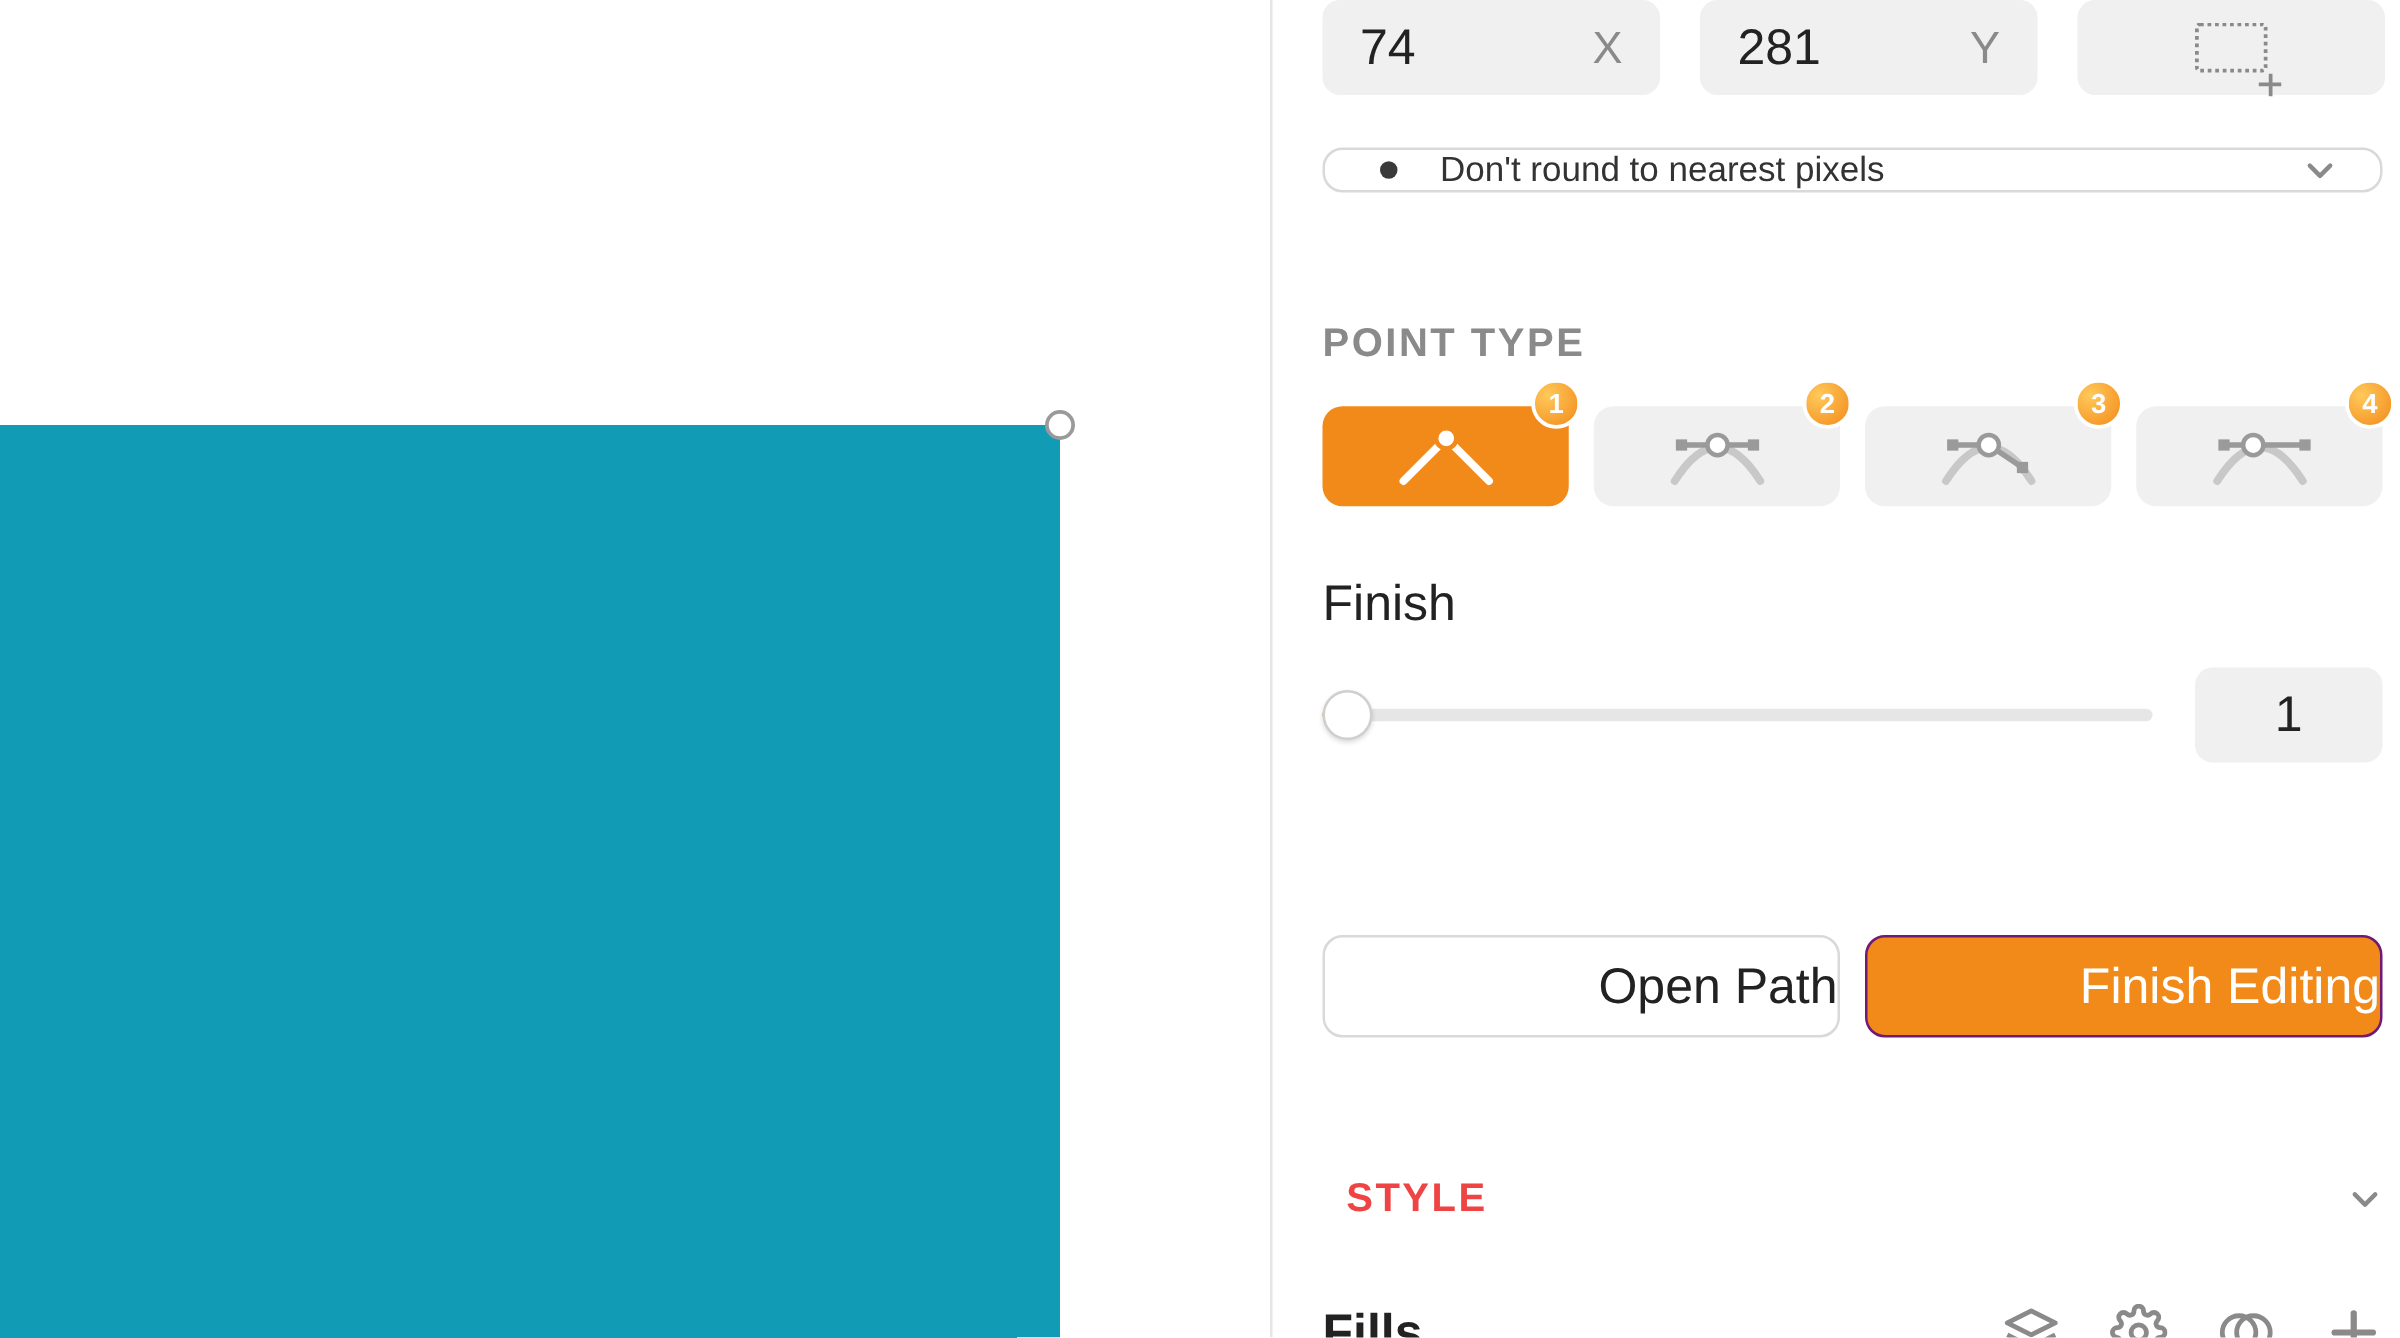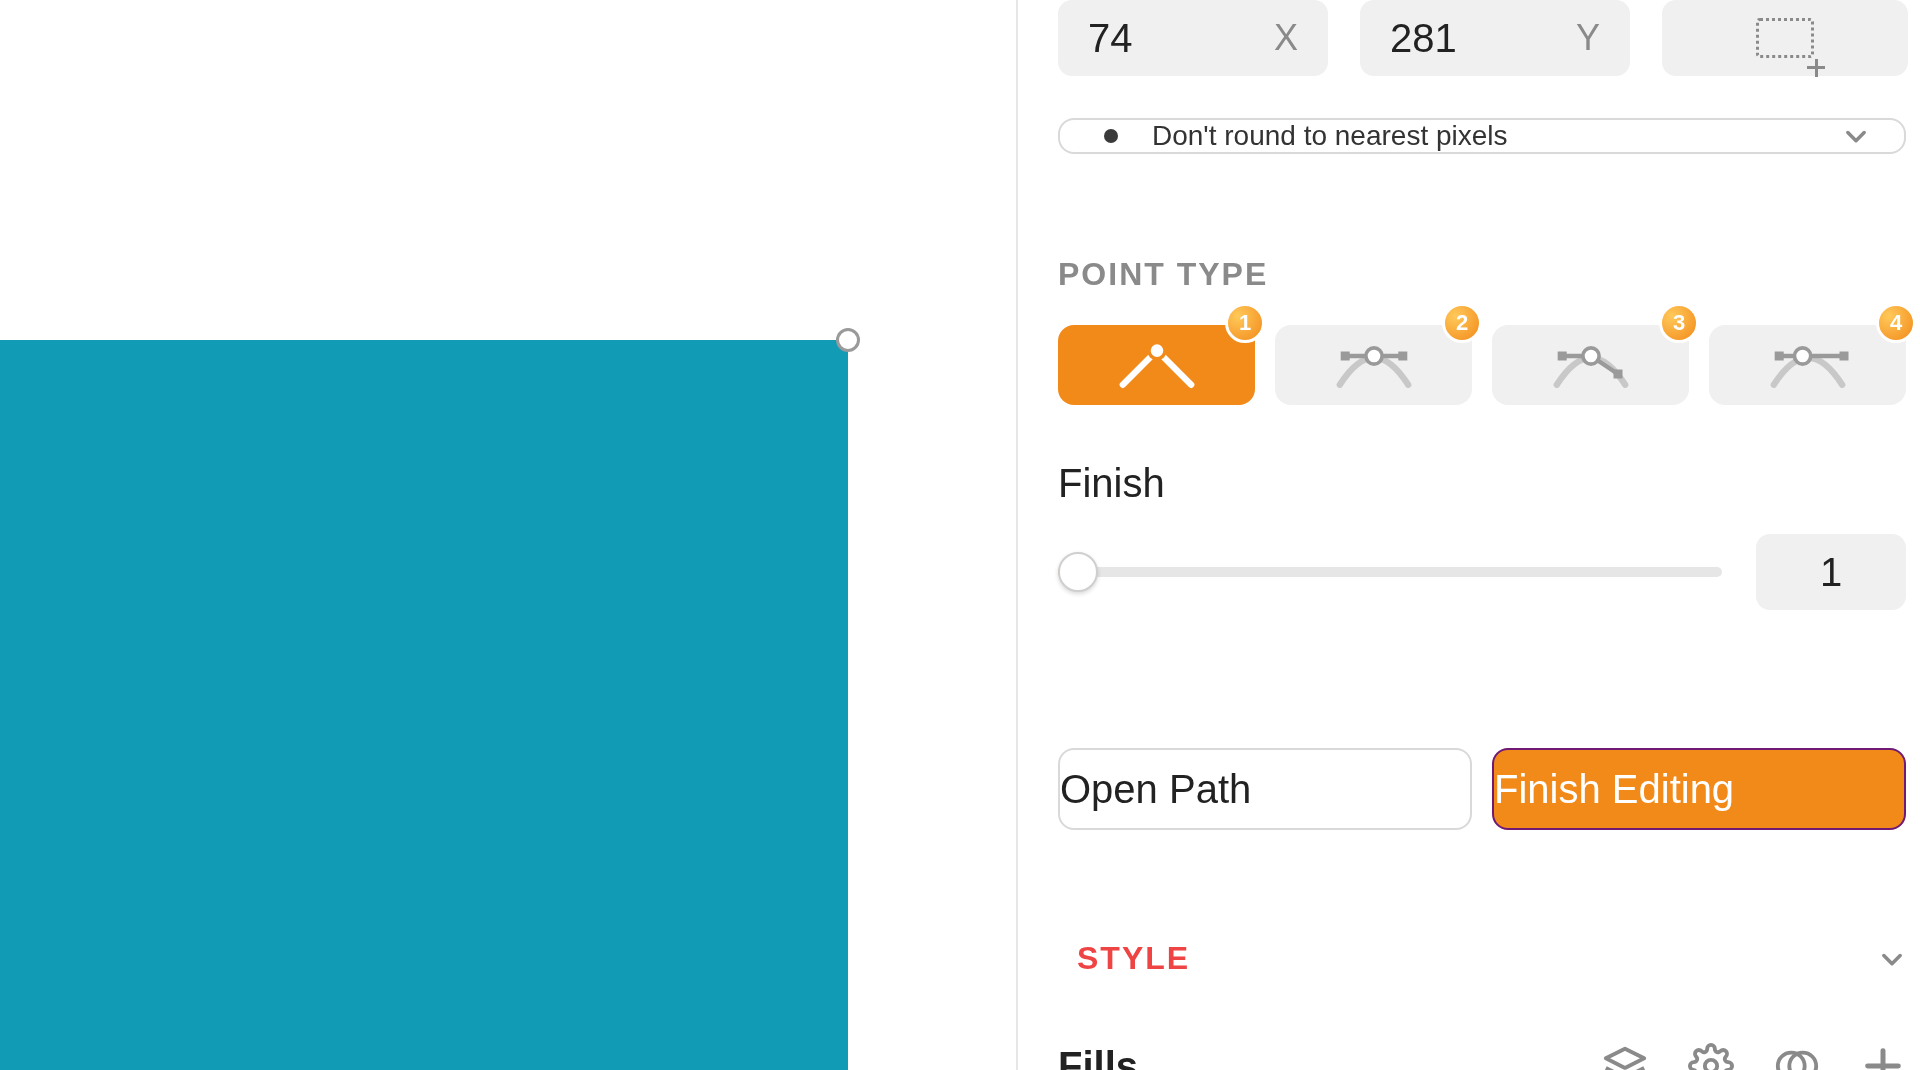--- a/index.html
+++ b/index.html
@@ -132,21 +132,21 @@
   }
   .radius-value {
     width: 150px; height: 76px; background: #f0f0f0; border-radius: 14px;
     display:flex; align-items:center; justify-content:center;
     font-size: 40px; color:#222;
   }
   
   .btn-row { display:flex; gap:20px; margin-top: 68px; }
   .btn {
     flex:1 1 0; height: 82px; border-radius: 16px;
-    display:flex; align-items:center; justify-content:flex-start;
+    display:flex; align-items:center; justify-content:flex-end;
     font-size: 40px;
   }
   .btn-outline { background:#fff; border:2px solid #d9d9d9; color:#222; }
   .btn-primary { background:#f28a1a; color:#fff; border:2px solid #701a75; }
   
   .style-head {
     margin-top: 54px;
     display:flex; align-items:center; justify-content:space-between;
     font-size: 32px; letter-spacing:2px; color:#ef4444; font-weight:600;margin-left:19px;
   }

